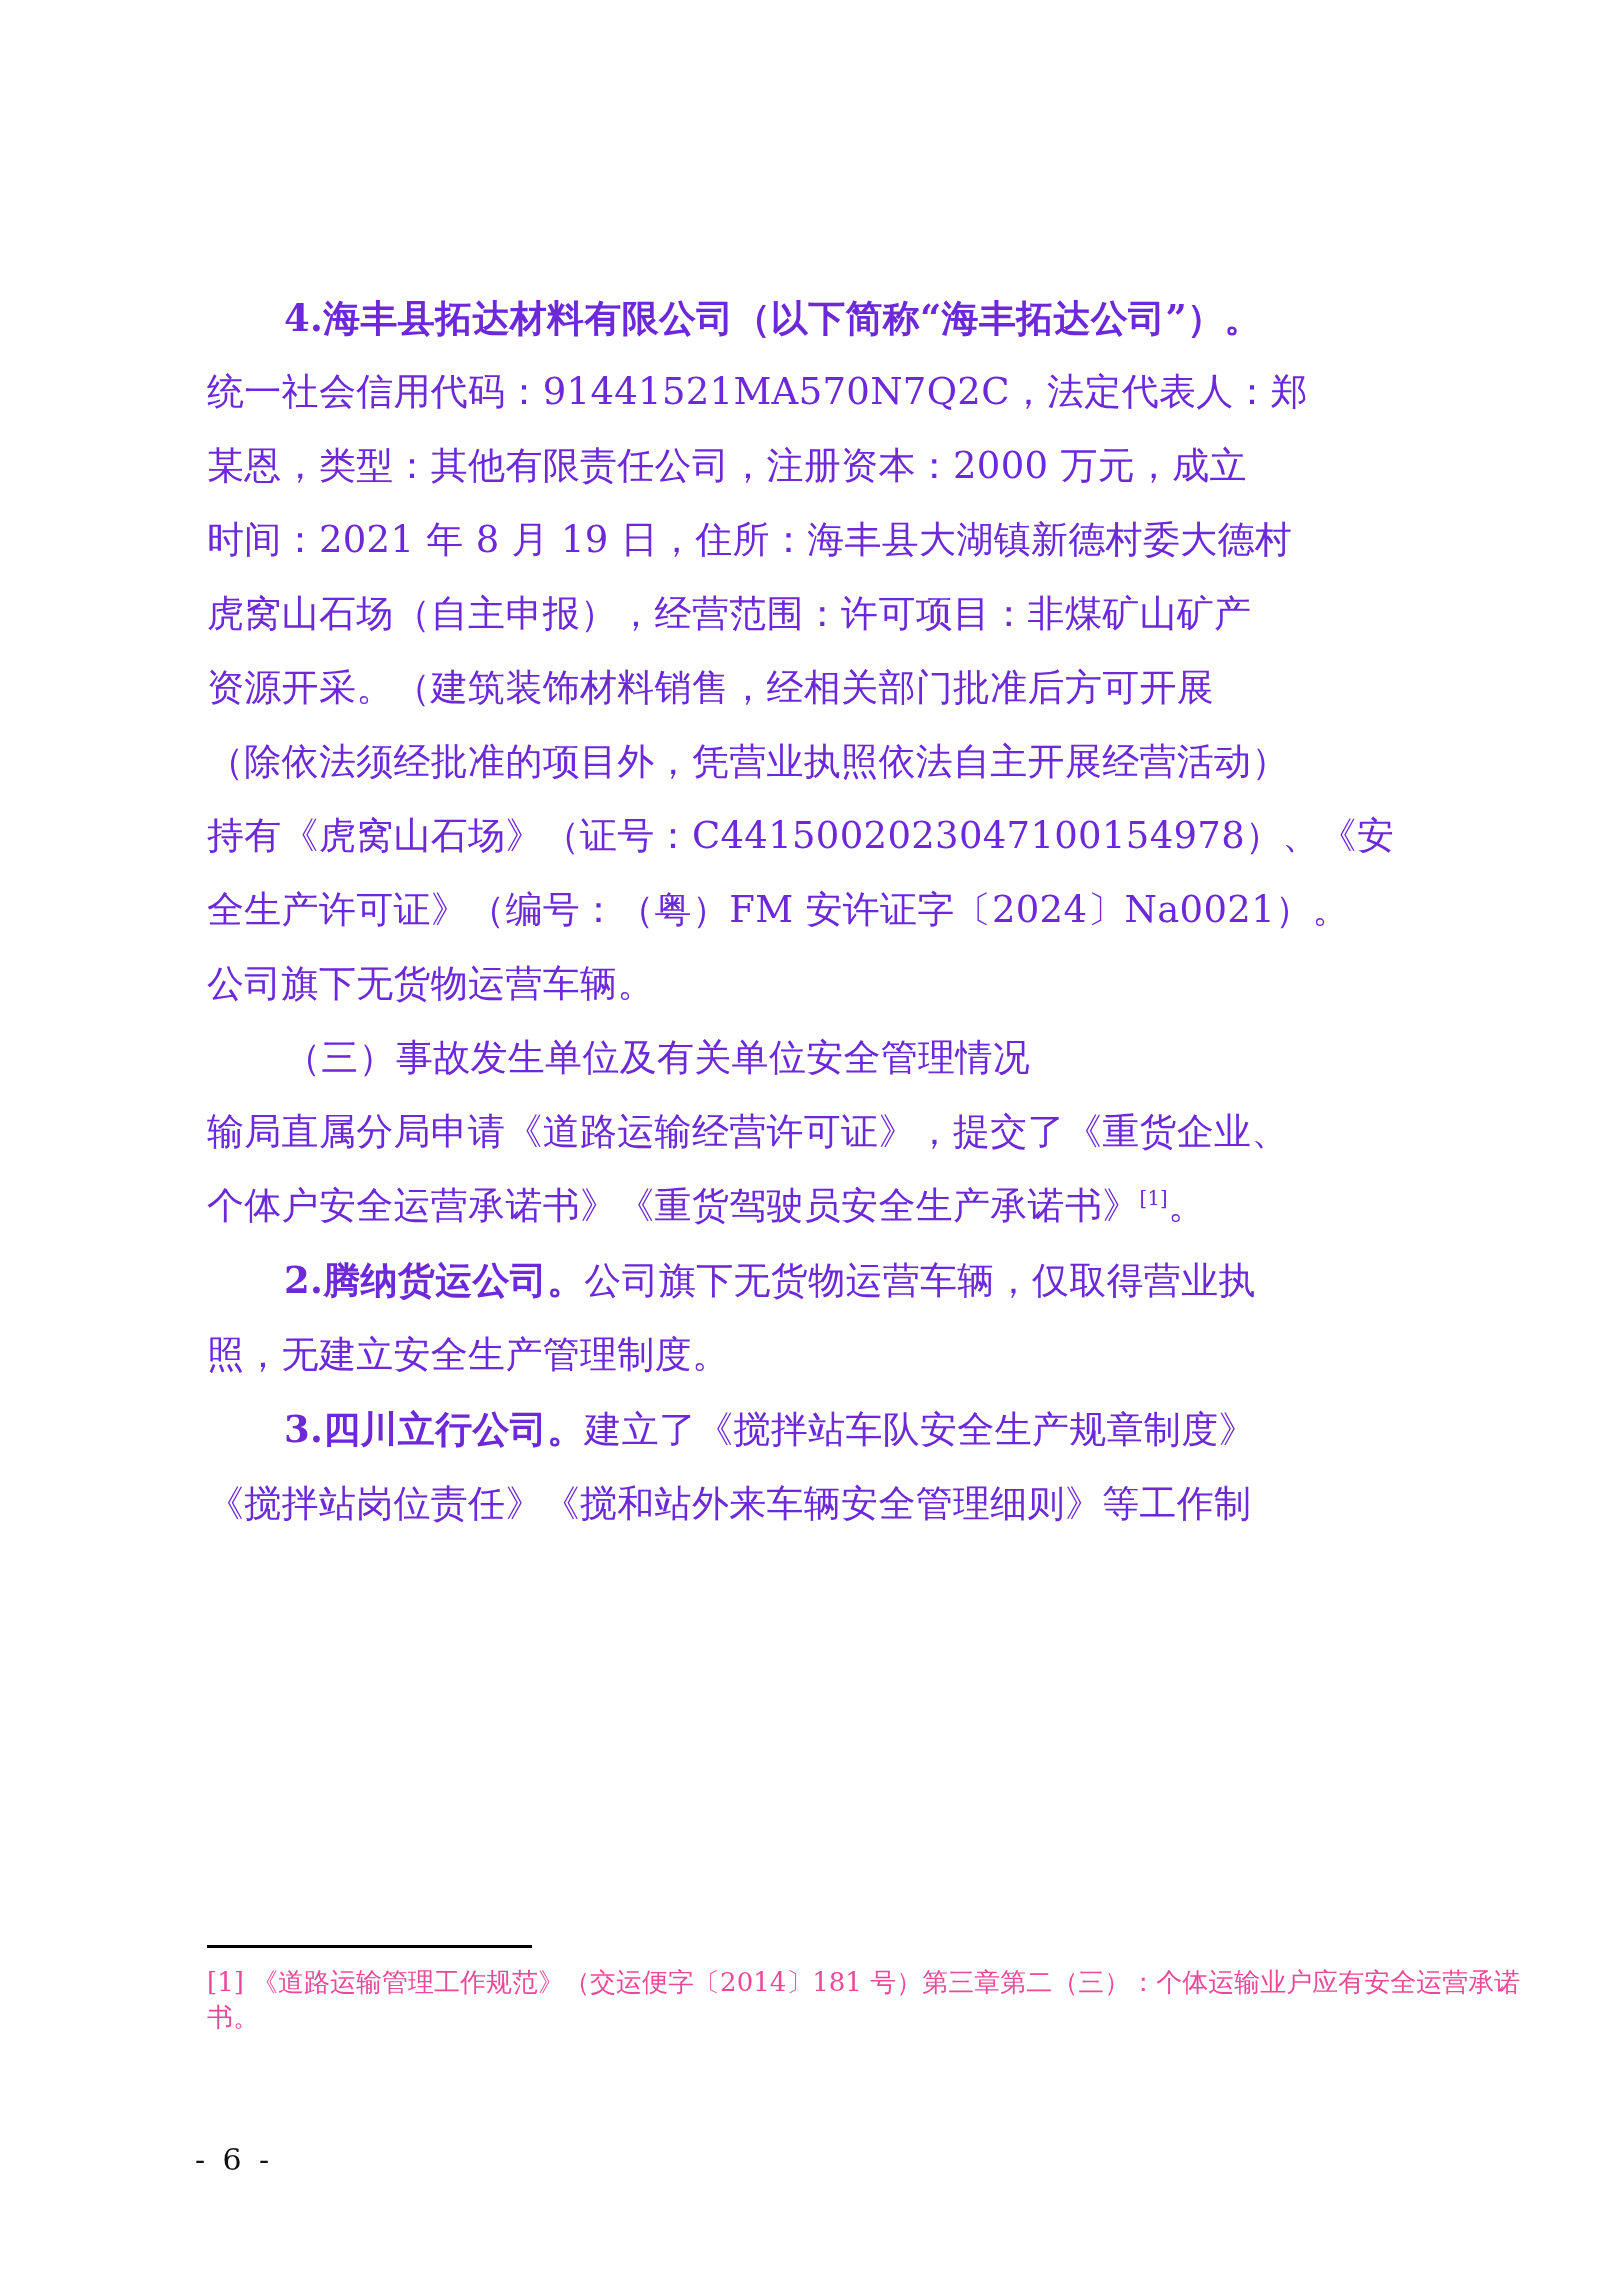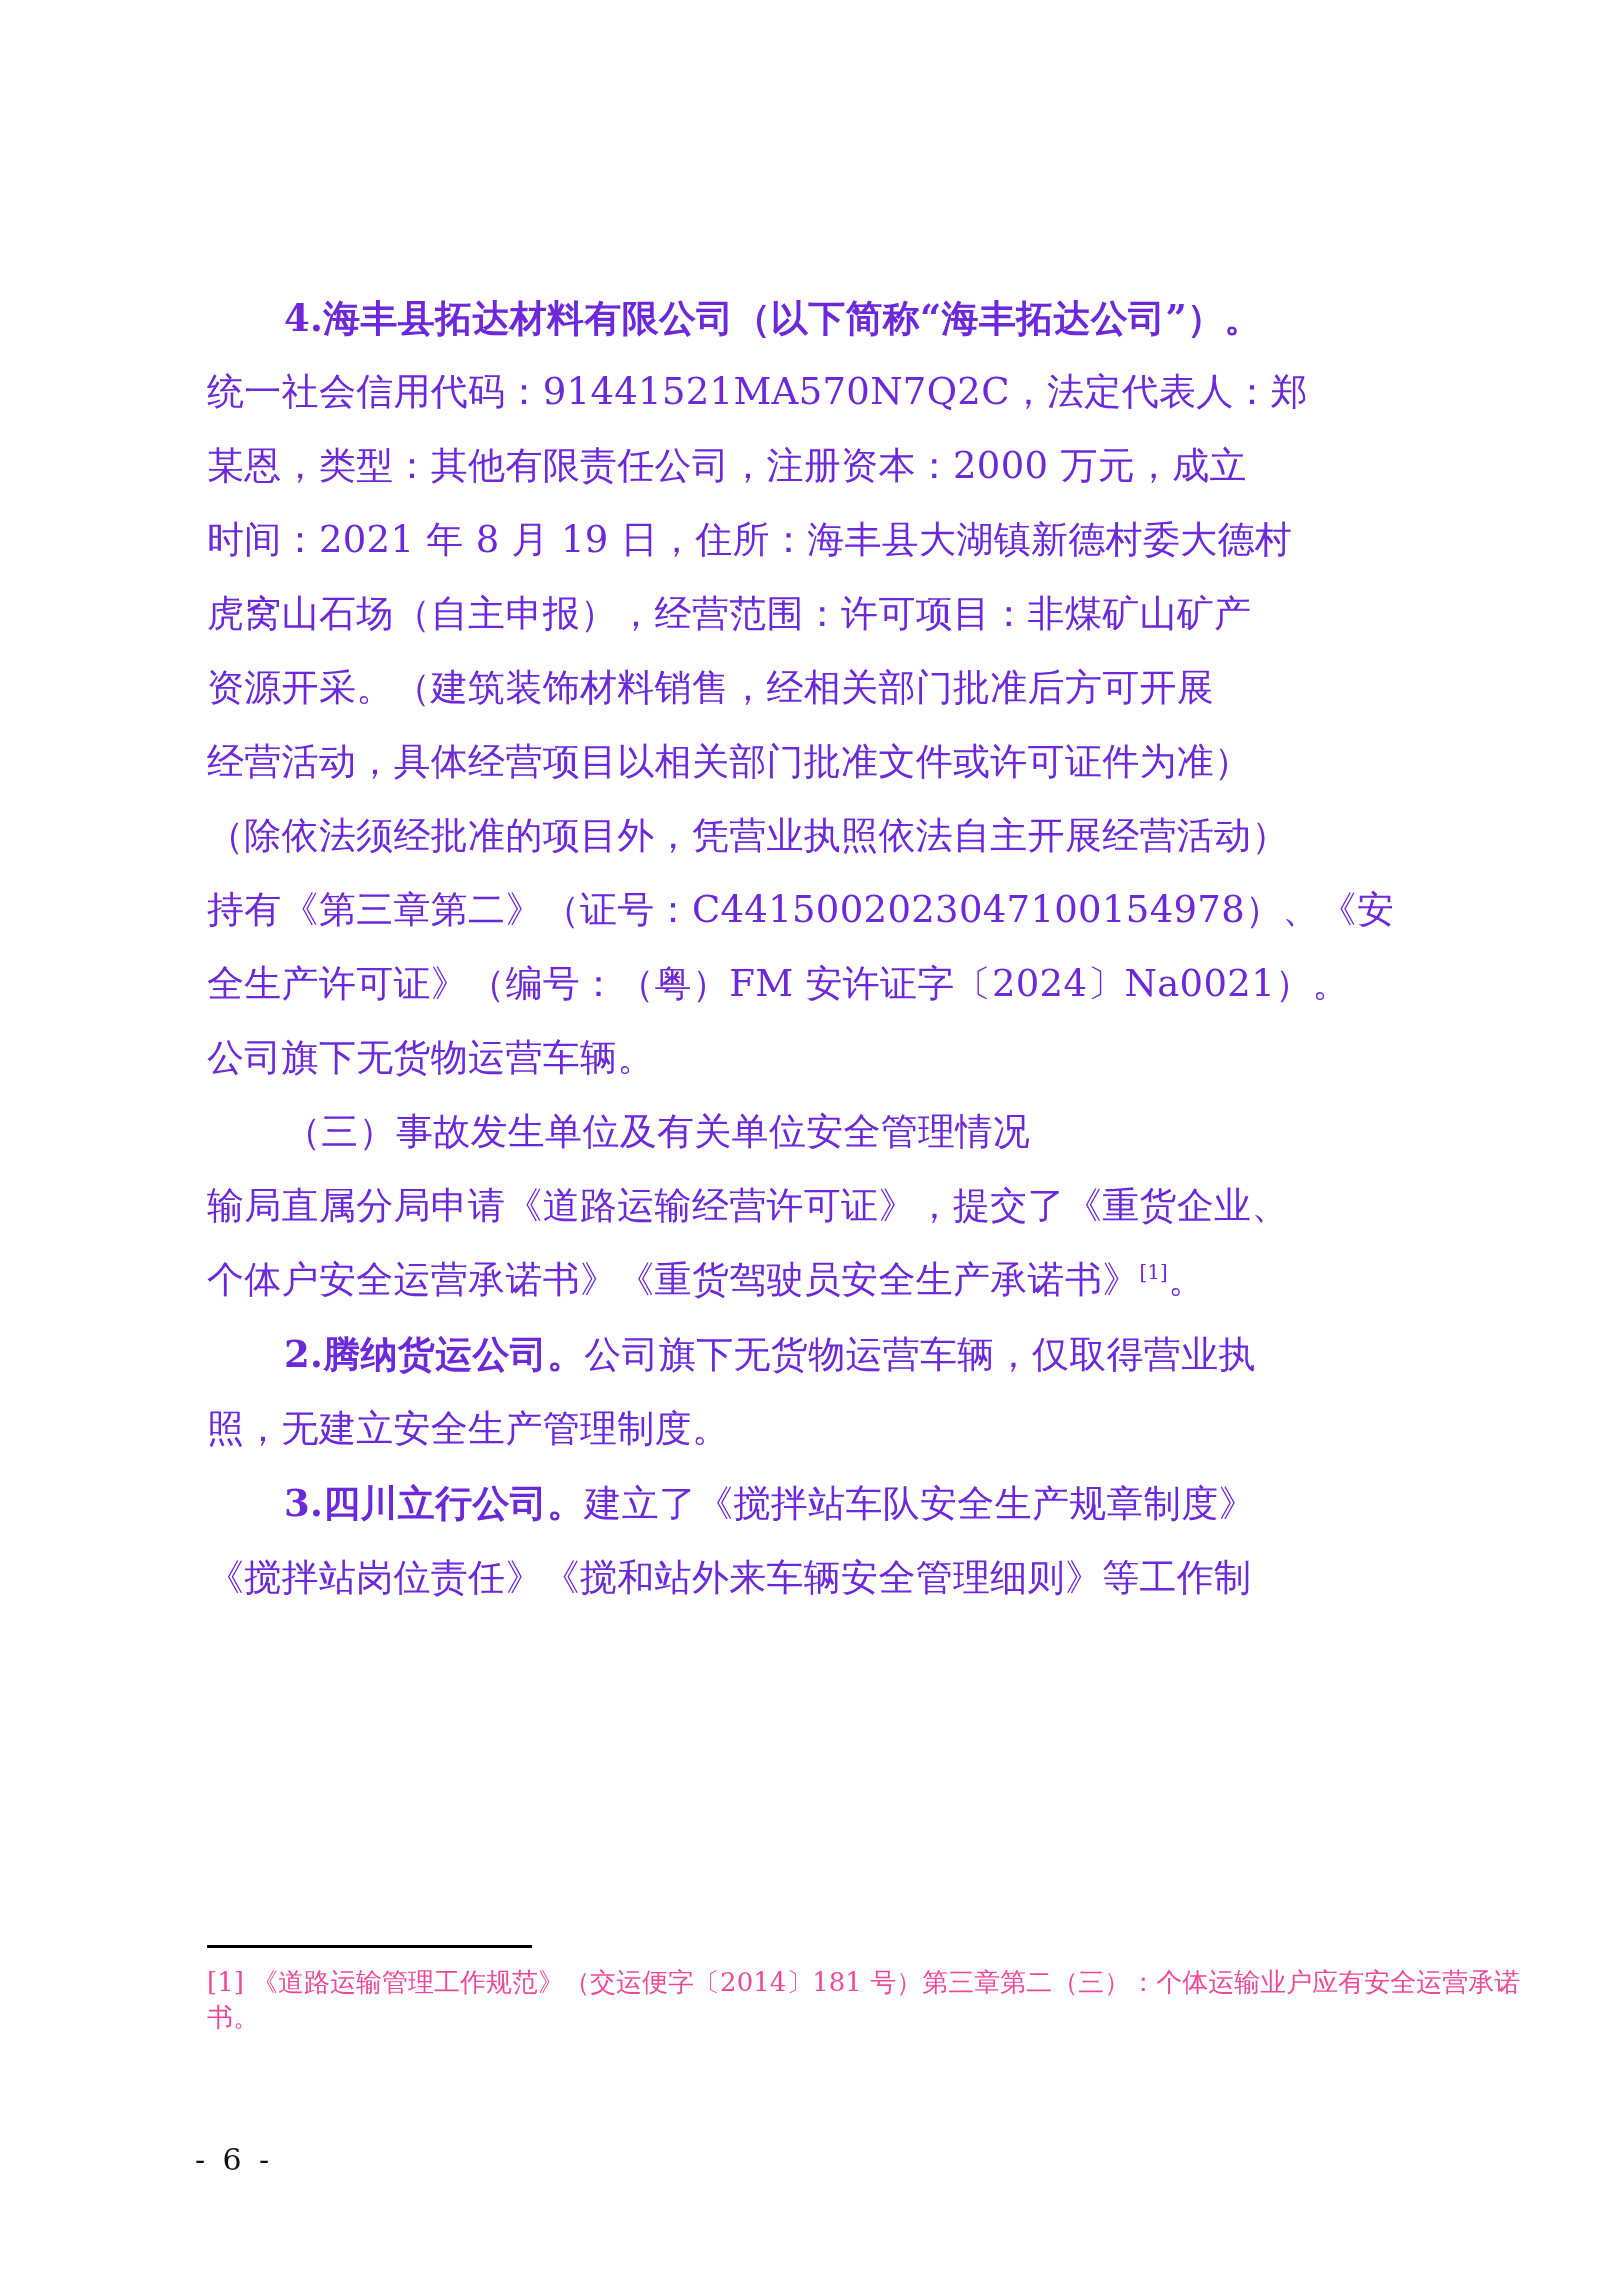--- a/index.html
+++ b/index.html
@@ -83,23 +83,22 @@
 
   <div class="body-col">
 
     <div class="ln bold indent2">4.海丰县拓达材料有限公司（以下简称“海丰拓达公司”）。</div>
 
     <div class="ln">统一社会信用代码：91441521MA570N7Q2C，法定代表人：郑</div>
     <div class="ln">某恩，类型：其他有限责任公司，注册资本：2000 万元，成立</div>
     <div class="ln">时间：2021 年 8 月 19 日，住所：海丰县大湖镇新德村委大德村</div>
     <div class="ln">虎窝山石场（自主申报），经营范围：许可项目：非煤矿山矿产</div>
     <div class="ln">资源开采。（建筑装饰材料销售，经相关部门批准后方可开展</div>
-    <div class="ln">经营活动，具体经营项目以相关部门批准文件或许可证件为准）</div>
     <div class="ln">（除依法须经批准的项目外，凭营业执照依法自主开展经营活动）</div>
-    <div class="ln">持有《第三章第二》（证号：C4415002023047100154978）、《安</div>
+    <div class="ln">持有《虎窝山石场》（证号：C4415002023047100154978）、《安</div>
     <div class="ln">全生产许可证》（编号：（粤）FM 安许证字〔2024〕Na0021）。</div>
     <div class="ln">公司旗下无货物运营车辆。</div>
 
     <div class="ln indent2">（三）事故发生单位及有关单位安全管理情况</div>
 
     <div class="ln">输局直属分局申请《道路运输经营许可证》，提交了《重货企业、</div>
     <div class="ln"><span>个体户安全运营承诺书》《重货驾驶员安全生产承诺书》</span><span class="sup">[1]</span><span>。</span></div>
 
     <div class="ln indent2"><span class="bold">2.腾纳货运公司。</span><span>公司旗下无货物运营车辆，仅取得营业执</span></div>
     <div class="ln">照，无建立安全生产管理制度。</div>

